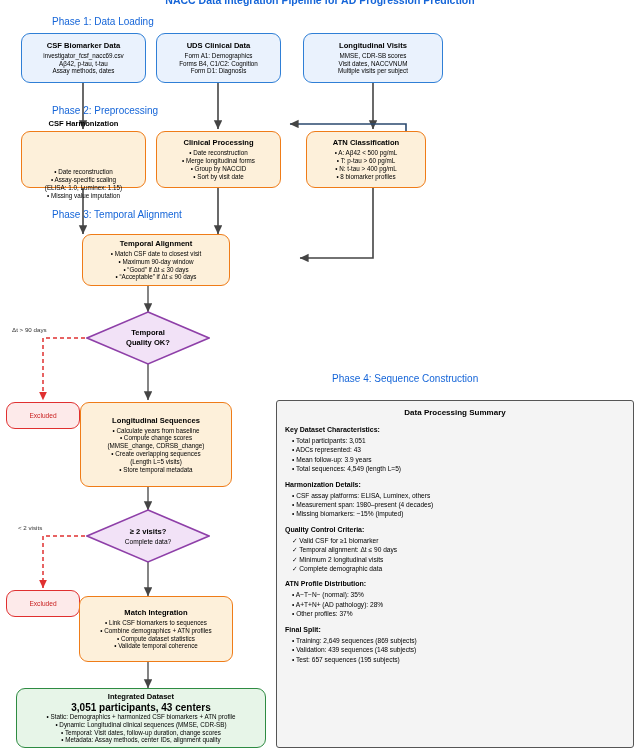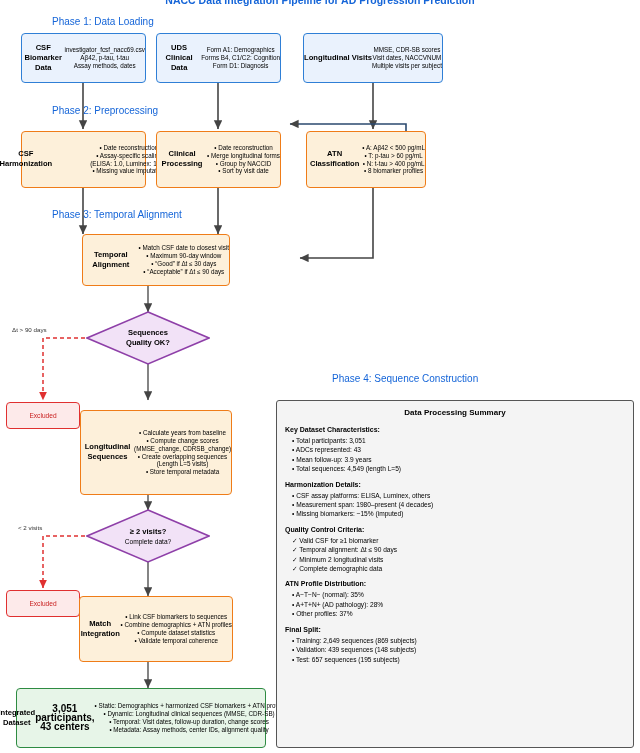--- a/index.html
+++ b/index.html
@@ -14,22 +14,22 @@
   .title{
     position:absolute;left:0;top:-6px;width:640px;text-align:center;
     font-size:10.5px;font-weight:bold;color:#1565d8;letter-spacing:0px;
   }
   .phase{
     position:absolute;font-size:10px;font-weight:normal;color:#1565d8;
     white-space:nowrap;
   }
 
   .node{
-    position:absolute;box-sizing:border-box;border-radius:4px;
-    display:flex;flex-direction:row;align-items:center;justify-content:center;
+    position:absolute;box-sizing:border-box;border-radius:9px;
+    display:flex;flex-direction:column;align-items:center;justify-content:center;
     text-align:center;
   }
   .node .hd{font-weight:bold;font-size:7.6px;line-height:10px;margin-bottom:1px;}
   .node .sub{font-weight:bold;font-size:10px;line-height:9px;margin-bottom:1px;}
   .node .bd{font-size:6.3px;line-height:7.8px;}
   .node .bd div{white-space:nowrap;}
 
   .blue{background:#eaf2fd;border:1.4px solid #2f7fd6;}
   .orange{background:#fdf0da;border:1.4px solid #ef7c18;}
   .green{background:#e7f5e8;border:1.4px solid #2e8b42;}
@@ -171,31 +171,31 @@
       <div>• “Good” if Δt ≤ 30 days</div>
       <div>• “Acceptable” if Δt ≤ 90 days</div>
     </div>
   </div>
 
   <div class="diamond" style="left:86px;top:311px;width:124px;height:54px;">
     <svg width="124" height="54" viewBox="0 0 124 54">
       <polygon points="62,1 123,27 62,53 1,27" fill="#f2e2f7" stroke="#8e3fa8" stroke-width="1.6"></polygon>
     </svg>
     <div class="dtext">
-      <div class="t1">Sequences</div>
+      <div class="t1">Temporal</div>
       <div class="t1">Quality OK?</div>
     </div>
   </div>
   <div class="edgelabel" style="left:12px;top:326px;">Δt &gt; 90 days</div>
 
   <div class="node red" style="left:6px;top:402px;width:74px;height:27px;">
     <div>Excluded</div>
   </div>
 
-  <div class="node orange" style="left:80px;top:402px;width:152px;height:85px;margin-top:8px;">
+  <div class="node orange" style="left:80px;top:402px;width:152px;height:85px;">
     <div class="hd">Longitudinal Sequences</div>
     <div class="bd">
       <div>• Calculate years from baseline</div>
       <div>• Compute change scores</div>
       <div>(MMSE_change, CDRSB_change)</div>
       <div>• Create overlapping sequences</div>
       <div>(Length L=5 visits)</div>
       <div>• Store temporal metadata</div>
     </div>
   </div>

